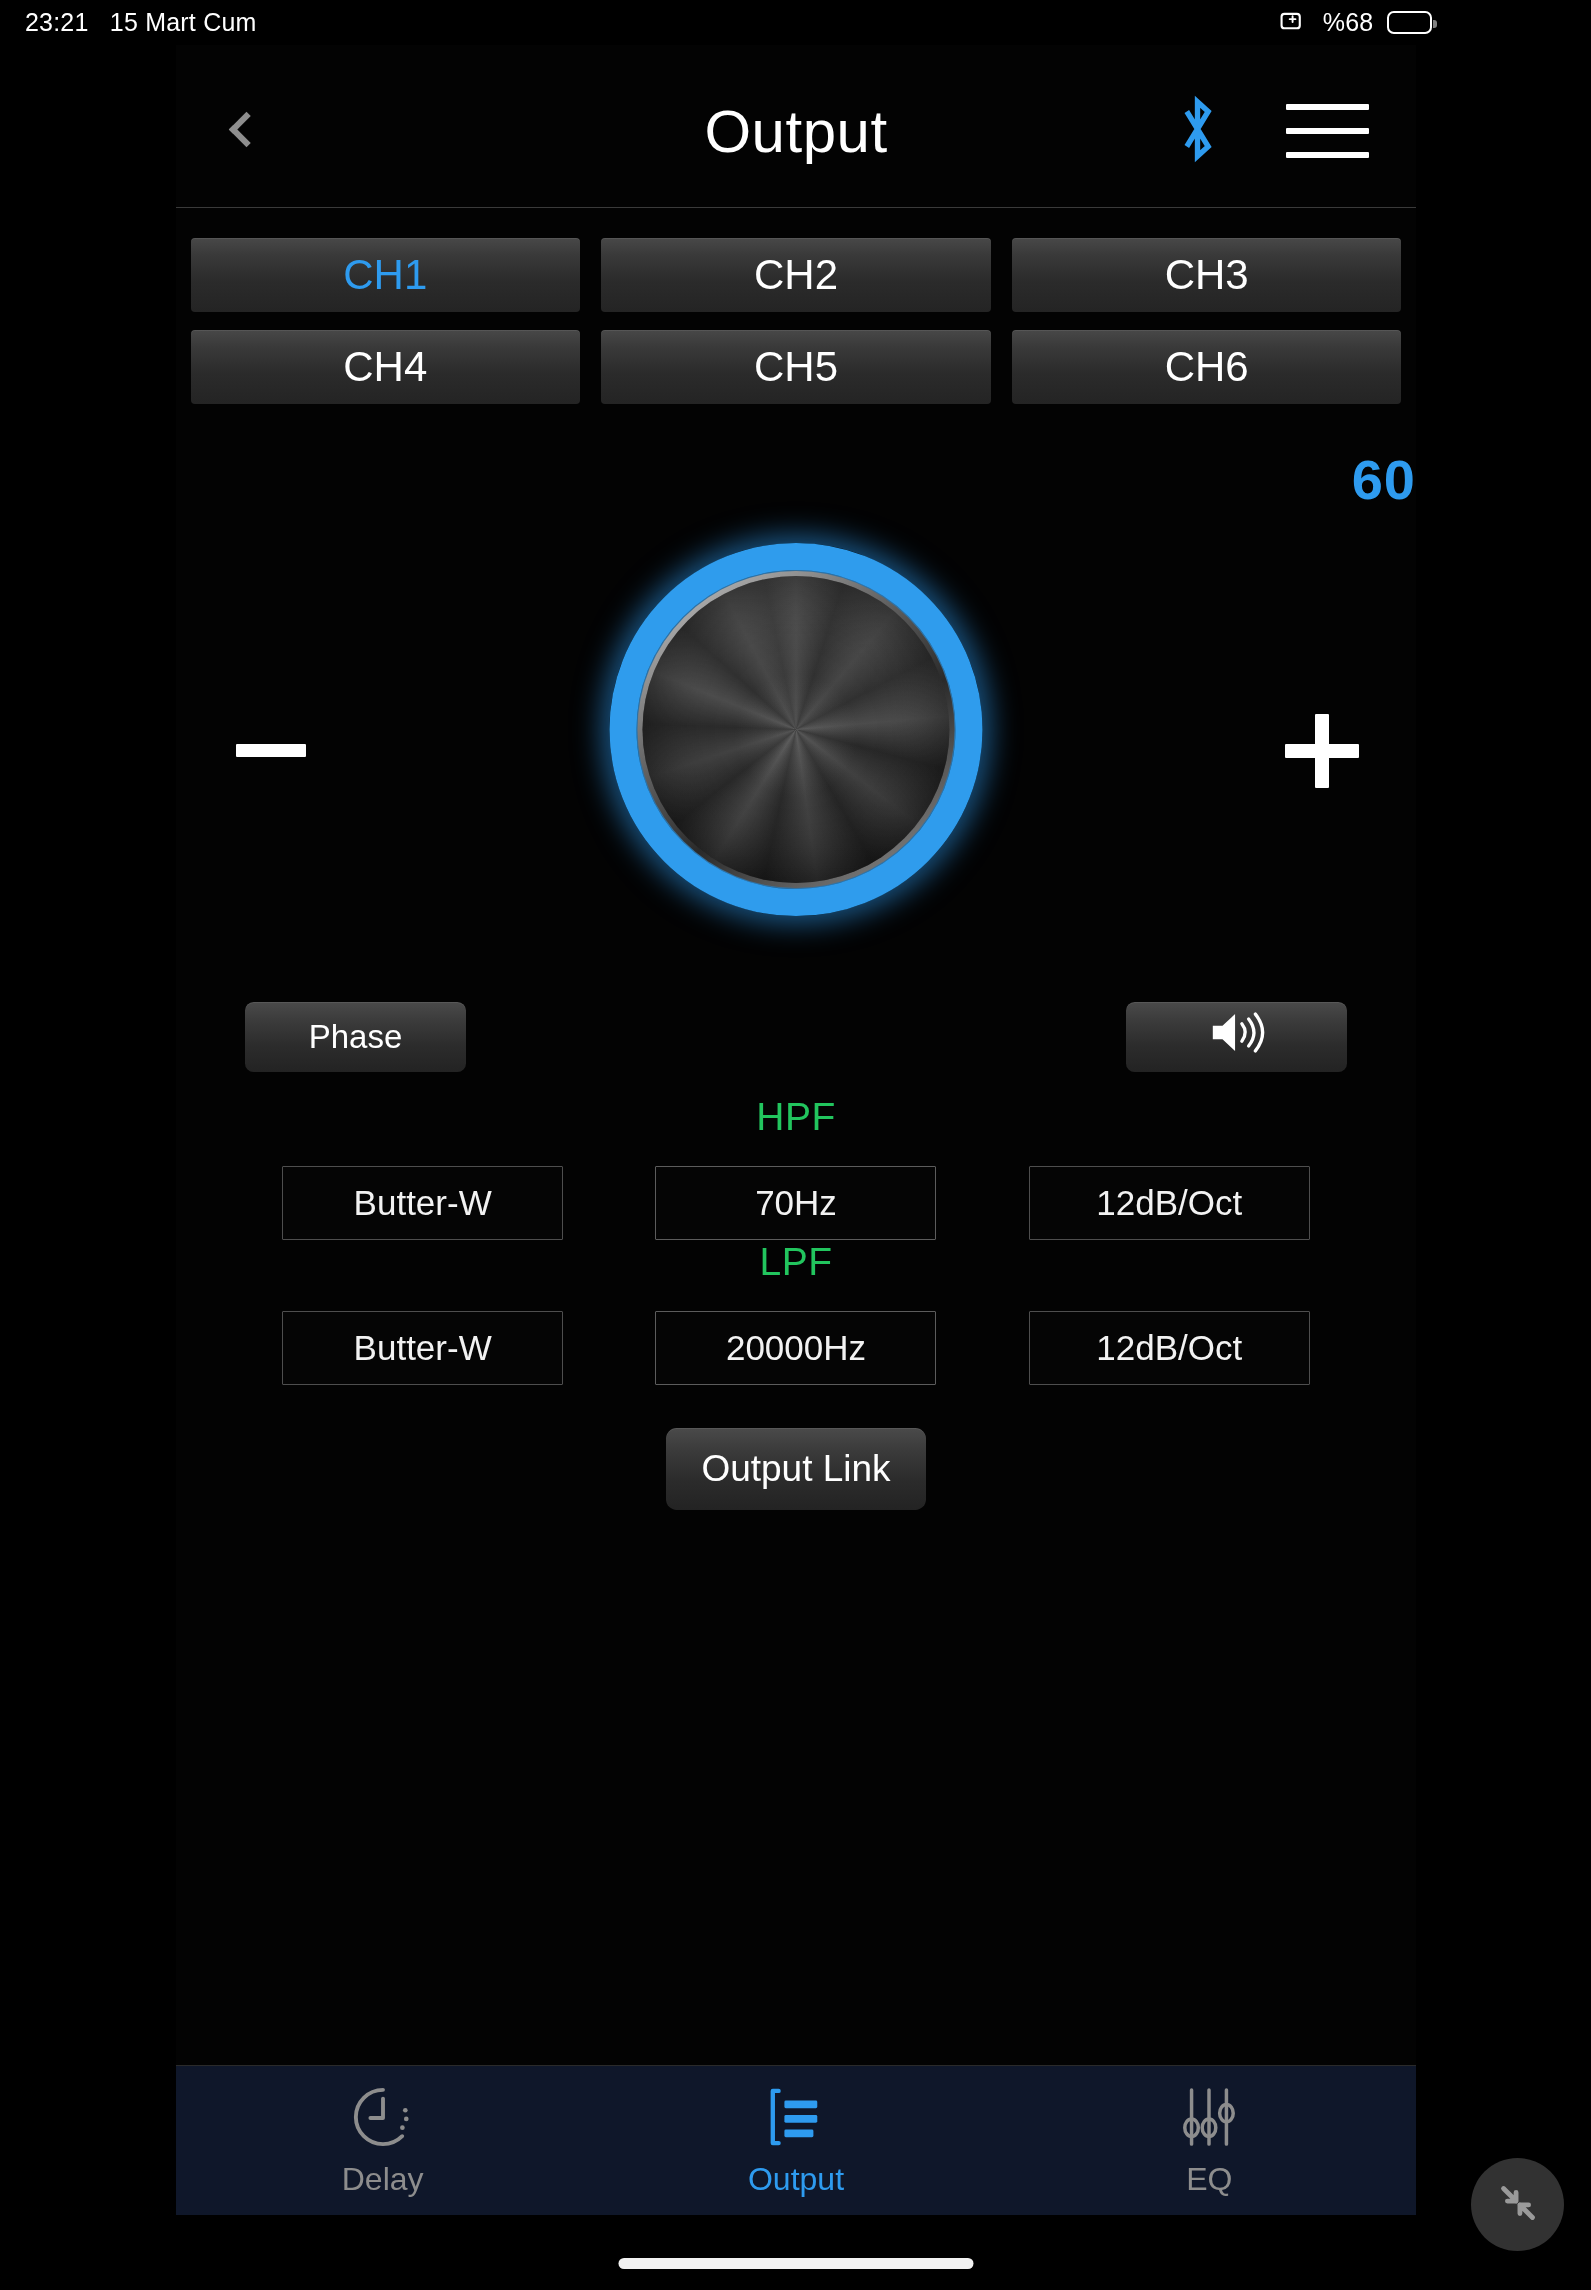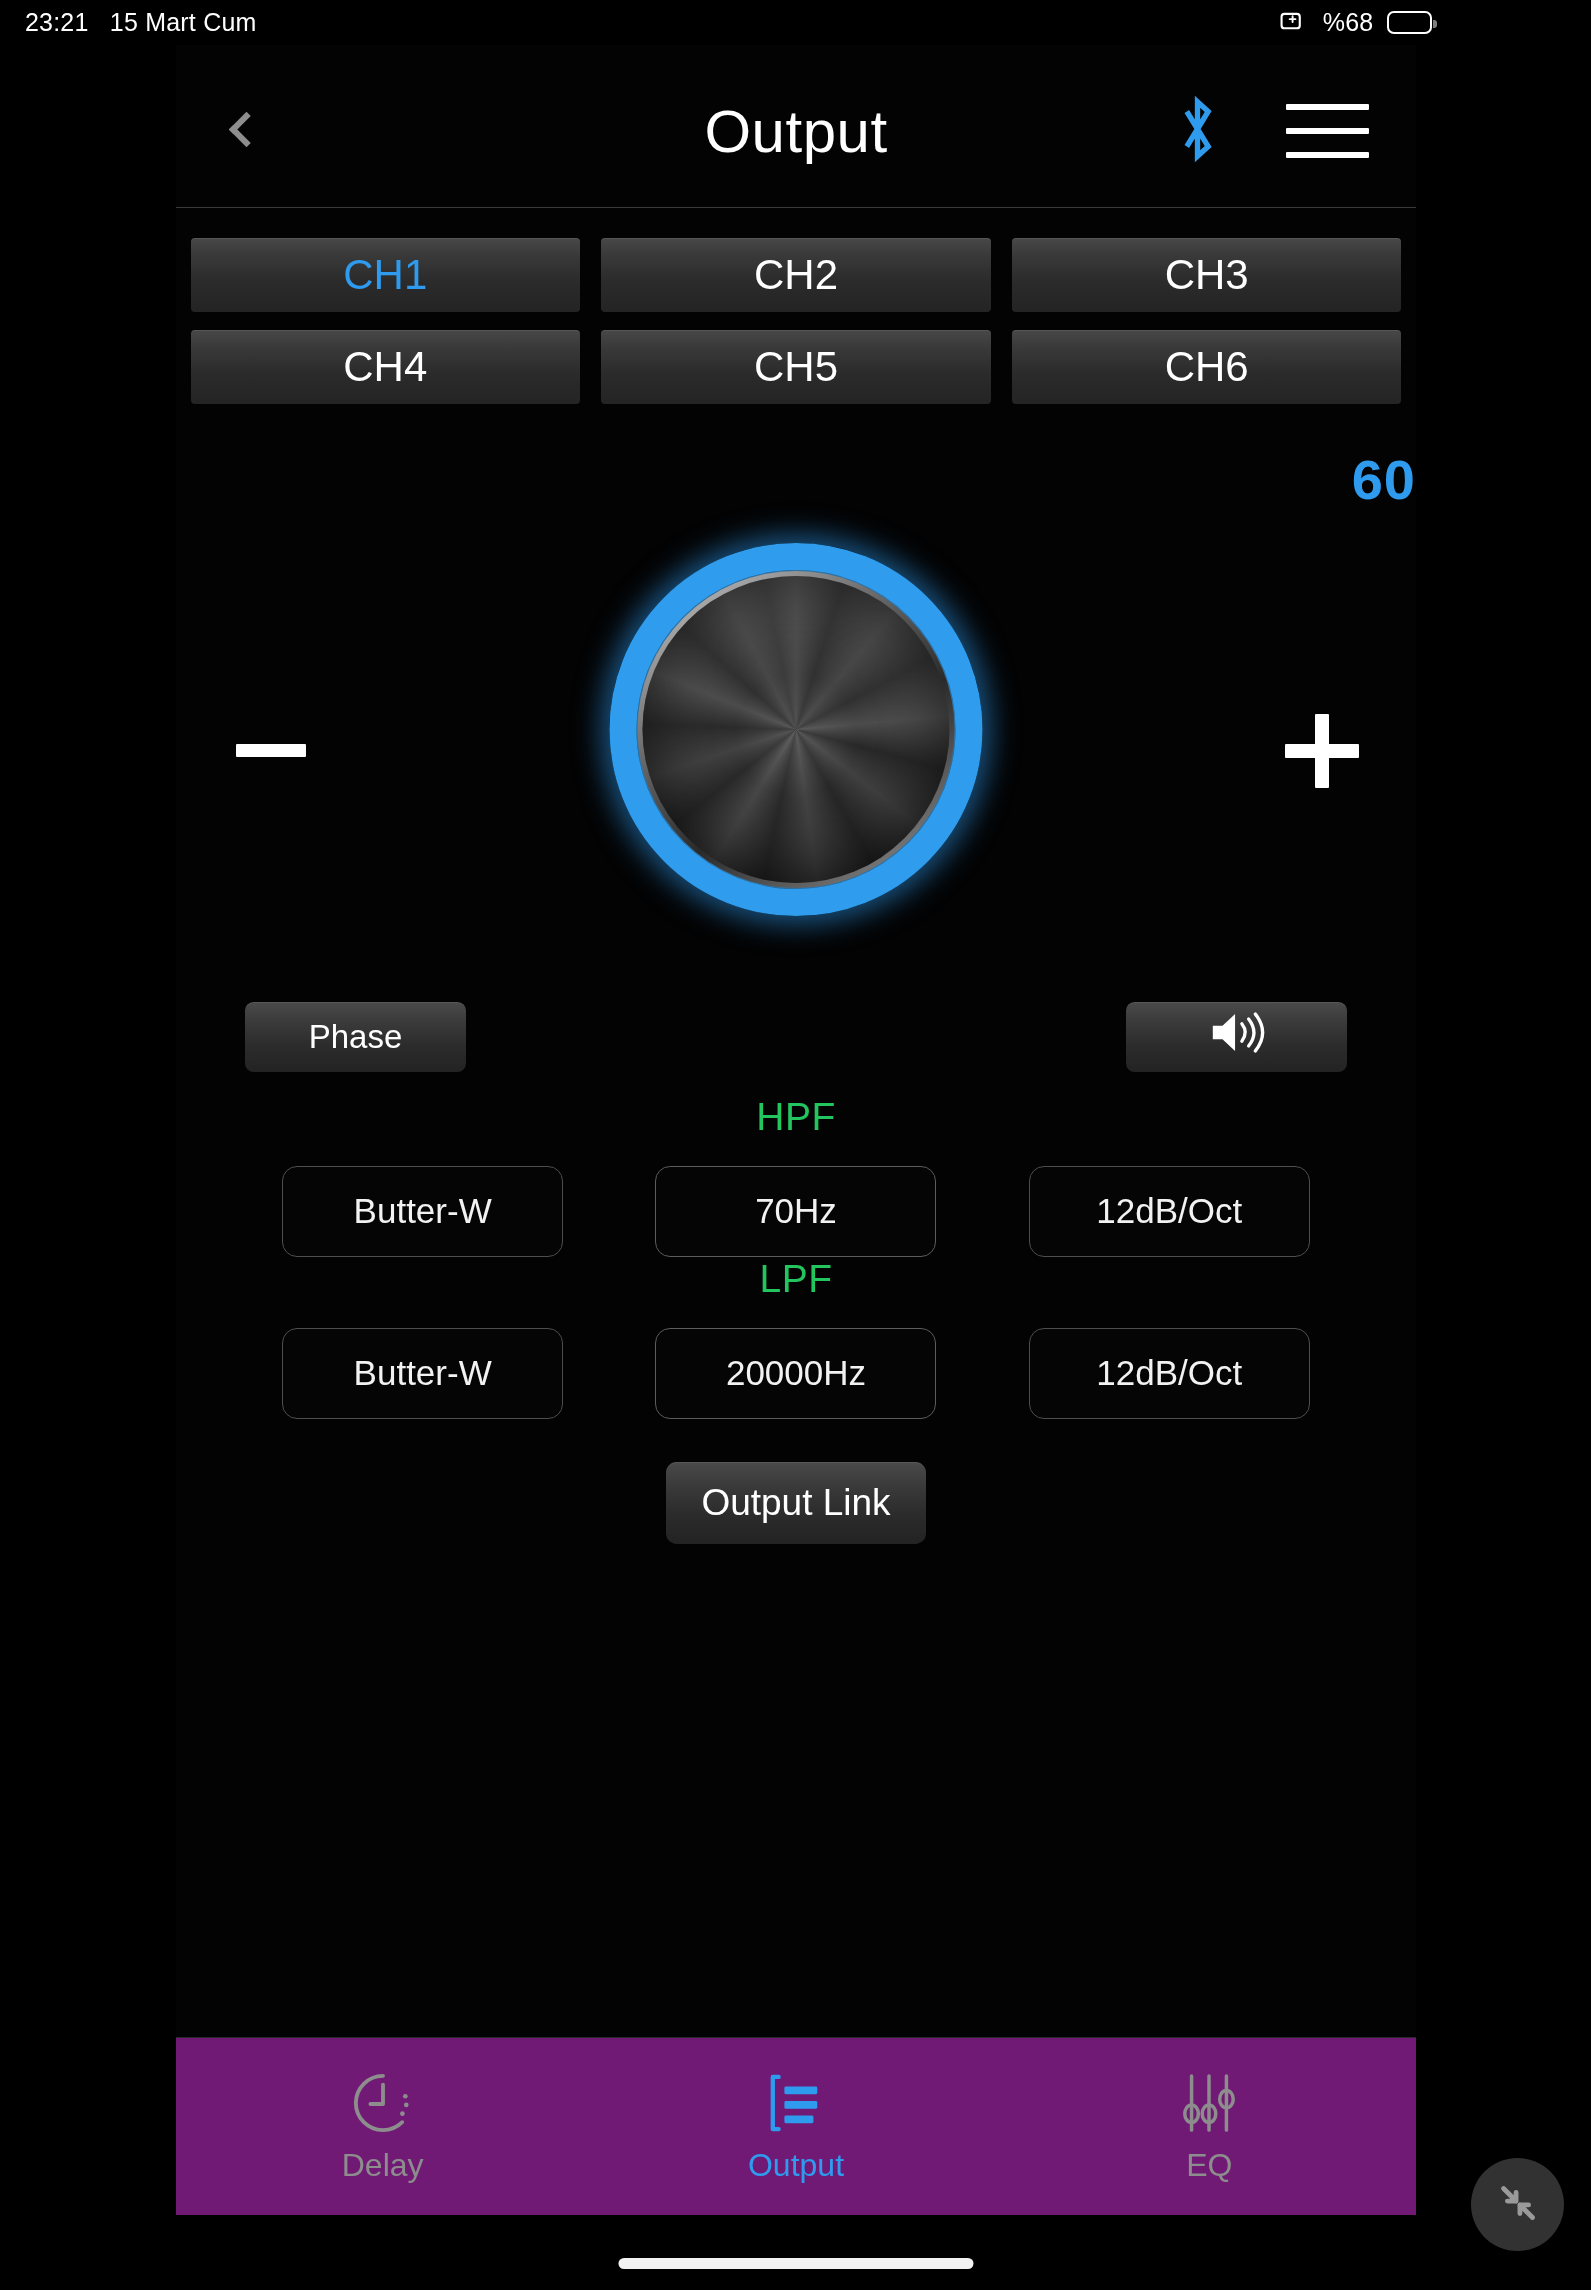--- a/index.html
+++ b/index.html
@@ -242,24 +242,24 @@
   }
   .filt-row {
     display: grid;
     grid-template-columns: repeat(3, 1fr);
     gap: 0;
     margin-top: 27px;
     padding: 0 60px;
   }
   .filt-cell { display: flex; justify-content: center; }
   .filt-btn {
-    height: 91px;
+    height: 74px;
     min-width: 281px;
     padding: 0 17.5px;
-    border-radius: 15px;
+    border-radius: 1px;
     border: 1.9px solid #4e4e4e;
     background: #050505;
     color: #f2f2f2;
     font-size: 35px;
     display: flex; align-items: center; justify-content: center;
   }
   .filt-btn.mid { border-color: #5c5c5c; }
 
   
   .olink-row { display: flex; justify-content: center; margin-top: 43px; }
@@ -271,22 +271,22 @@
     color: #fff;
     font-size: 37px;
     display: flex; align-items: center; justify-content: center;
     box-shadow: inset 0 1px 0 rgba(255,255,255,0.08);
   }
 
   
   .tabbar {
     position: absolute;
     left: 0; bottom: 0;
-    width: 1240px; height: 178px;
-    background: #701a75;
+    width: 1240px; height: 150px;
+    background: #0f172a;
     border-top: 1.9px solid #2a2a2a;
     display: grid;
     grid-template-columns: repeat(3, 1fr);
   }
   .tab {
     display: flex; flex-direction: column; align-items: center; justify-content: center;
     gap: 9.7px;
     color: #8d8d8d;
     font-size: 32px;
   }

